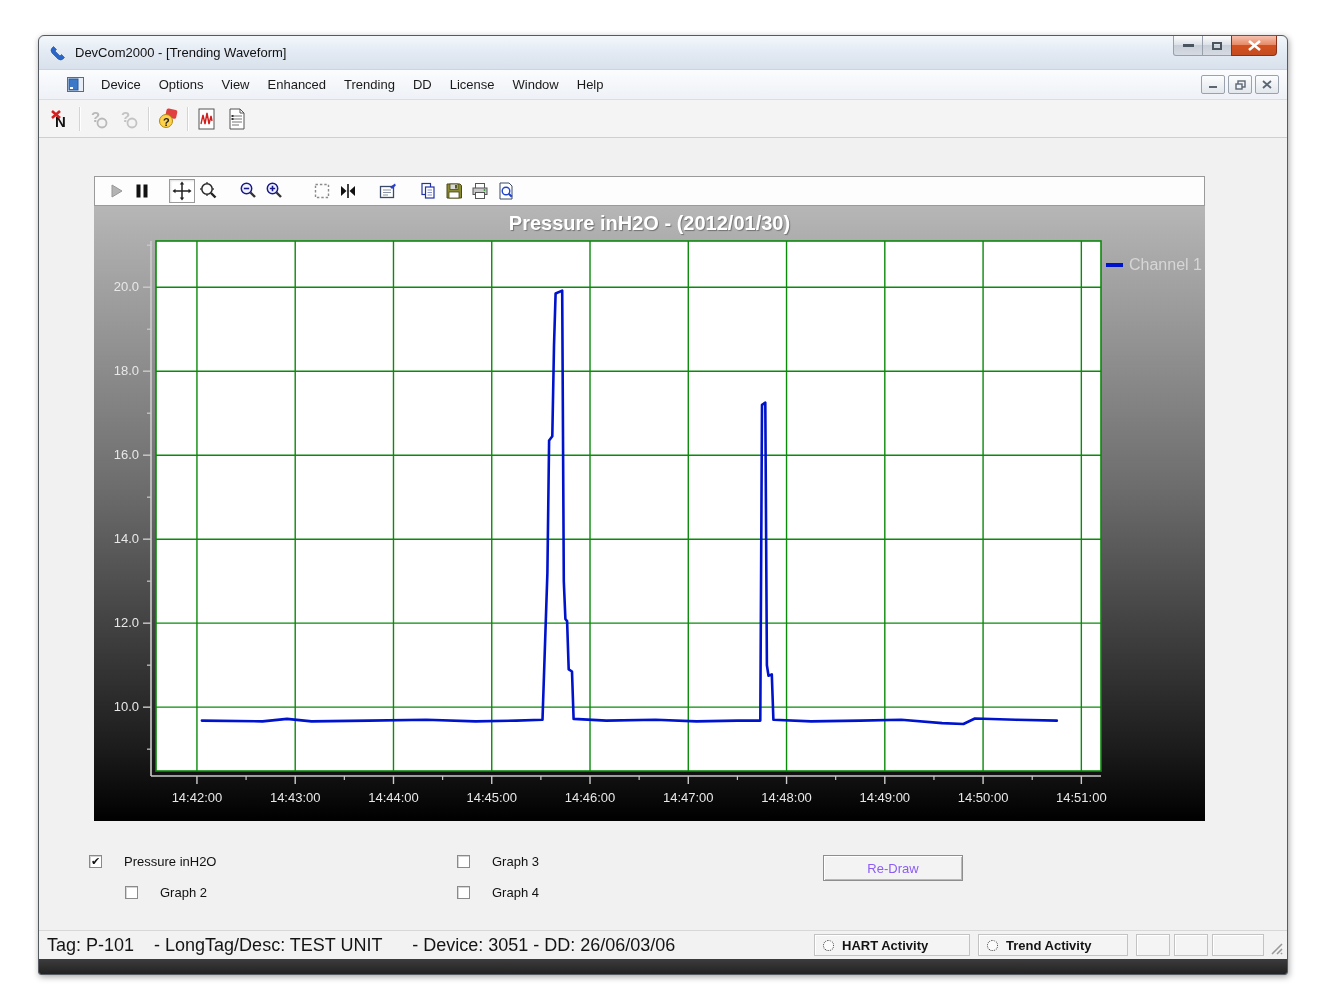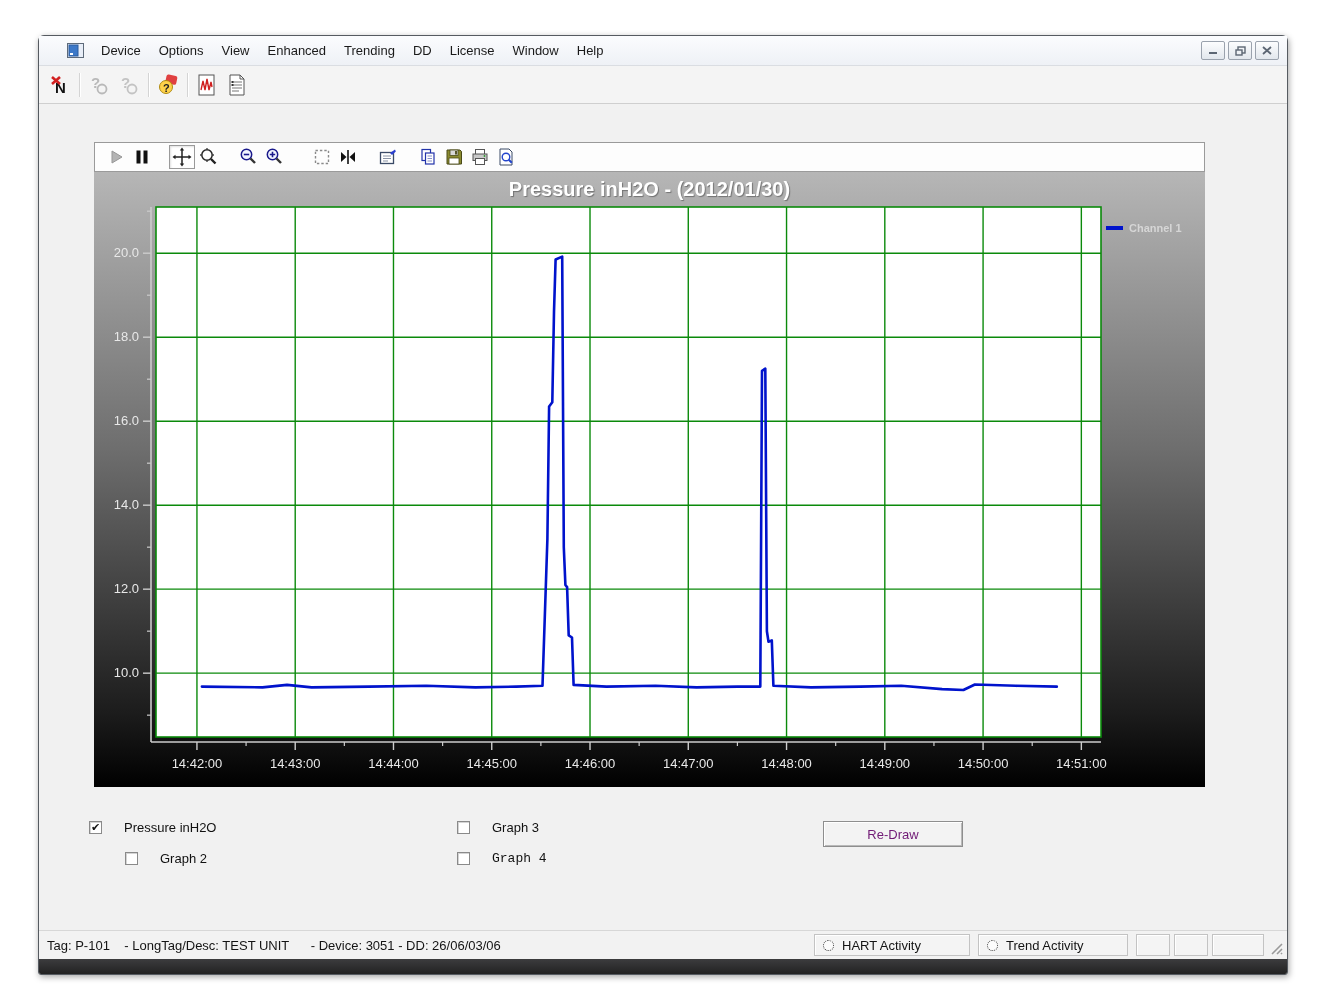--- a/index.html
+++ b/index.html
@@ -72,58 +72,77 @@
     background:linear-gradient(180deg,#b6b6b6 0%, #6e6e6e 45%, #1c1c1c 88%, #000 100%);
     overflow:hidden;
   }
   .chart-title {
     position:absolute; top:6px; left:0; width:100%; text-align:center;
     font-size:20px; font-weight:bold; color:#ffffff; text-shadow:1px 1px 1px rgba(0,0,0,.35);
   }
   .chart-svg { position:absolute; left:0; top:0; }
   .legend { position:absolute; left:1012px; top:50px; display:flex; align-items:center; gap:6px; }
   .legend-swatch { width:17px; height:4px; }
-  .legend-label { font-size:11px; color:#d6d6d6;font-weight:bold; }
+  .legend-label { font-size:16px; color:#d6d6d6; }
 
   
   .cb-row { position:absolute; display:flex; align-items:center; gap:22px; }
   .cb {
     width:13px; height:13px; background:#ffffff; border:1px solid #8a8a8a;
     display:inline-flex; align-items:center; justify-content:center; font-size:11px; color:#111;
     box-shadow:inset 1px 1px 0 #d4d4d4;
   }
   .cb.checked::after { content:"\2714"; line-height:1; }
   .cb-label { font-size:13px; color:#111; }
   .btn-redraw {
     position:absolute; left:784px; top:717px; width:140px; height:26px;
-    background:#f3f3f3; border:1px solid #8e8e8e; font-size:13px; color:#701a75;
+    background:#f3f3f3; border:1px solid #8e8e8e; font-size:13px; color:#8b5cf6;
     box-shadow:inset 1px 1px 0 #ffffff, inset -1px -1px 0 #b9b9b9;
     font-family:"Liberation Sans", sans-serif;
   }
 
   
   .statusbar {
     height:29px; flex:0 0 29px; background:#f2f2f2; border-top:1px solid #d7d7d7;
     position:relative; display:flex; align-items:center;
   }
-  .status-text { font-size:13px; color:#141414; padding-left:8px; white-space:pre; }
+  .status-text { font-size:18px; color:#141414; padding-left:8px; white-space:pre; }
   .status-panel {
     position:absolute; top:3px; height:22px; border:1px solid #c3c3c3;
     background:#f4f4f4; box-shadow:inset 1px 1px 0 #ffffff;
-    display:flex; align-items:center; gap:8px; padding:0 8px; font-size:13px; color:#141414;
+    display:flex; align-items:center; gap:8px; padding:0 8px; font-size:13px; color:#141414;font-weight:bold;
   }
   .led { width:11px; height:11px; border:1px dotted #3a3a3a; border-radius:50%; background:#fcfcfc; }
   .grip { position:absolute; right:3px; bottom:3px; }
   .bottom-frame { height:15px; flex:0 0 15px; background:linear-gradient(#3c3c3e,#222); border-radius:0 0 2px 2px; }
 </style>
 </head>
 <body>
 
 <div class="win">
 
+  <div class="titlebar">
+    <svg class="app-icon" viewBox="0 0 18 18">
+      <path d="M3 4 q-2 2 0 5 l6 6 q3 2 5 0 l1.5-1.5 -3-3 -1.5 1.5 -5-5 1.5-1.5 -3-3 z" fill="#2a66c8" stroke="#174a9c" stroke-width="0.6"></path>
+    </svg>
+    <span class="title-text">DevCom2000 - [Trending Waveform]</span>
+    <div class="win-btns">
+      <div class="win-btn min">
+          <span class="glyph-bar"></span>
+        </div>
+      <div class="win-btn max">
+          <span class="glyph-box"></span>
+        </div>
+      <div class="win-btn close">
+        <svg width="13" height="11" viewBox="0 0 13 11">
+          <path d="M1 1 L12 10 M12 1 L1 10" stroke="#ffffff" stroke-width="2.6"></path>
+        </svg>
+      </div>
+    </div>
+  </div>
 
   <div class="menubar">
     <svg class="mdi-icon" viewBox="0 0 17 15">
       <rect x="0.5" y="0.5" width="16" height="14" fill="#e8eef8" stroke="#5d6a7a"></rect>
       <rect x="2" y="2" width="9" height="11" fill="#3c78c8" stroke="#2a5a9c"></rect>
       <rect x="3" y="10" width="3" height="2" fill="#fff"></rect>
     </svg>
     <span class="menu-item">Device</span>
     <span class="menu-item">Options</span>
     <span class="menu-item">View</span>
@@ -378,21 +397,21 @@
       <span class="cb-label">Pressure inH2O</span>
     </div>
     <div class="cb-row" style="left:50px; top:747px;padding-left:36px;">
       <span class="cb"></span>
       <span class="cb-label">Graph 2</span>
     </div>
     <div class="cb-row" style="left:418px; top:716px;">
       <span class="cb"></span>
       <span class="cb-label">Graph 3</span>
     </div>
-    <div class="cb-row" style="left:418px; top:747px;font-family:Liberation Mono, monospace;">
+    <div class="cb-row" style="left:418px; top:747px;">
       <span class="cb"></span>
       <span class="cb-label">Graph 4</span>
     </div>
 
     <button class="btn-redraw">Re-Draw</button>
   </div>
 
   <div class="statusbar">
     <span class="status-text">Tag: P-101    - LongTag/Desc: TEST UNIT      - Device: 3051 - DD: 26/06/03/06</span>
     <div class="status-panel" style="left:775px; width:156px;">

